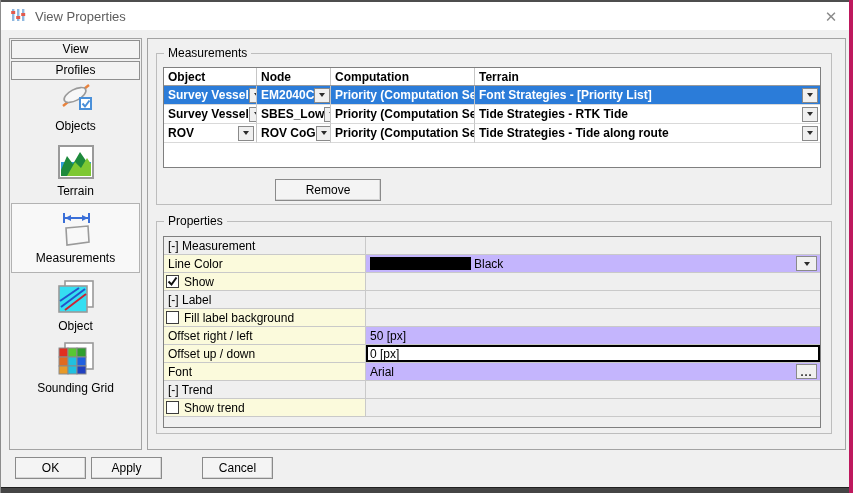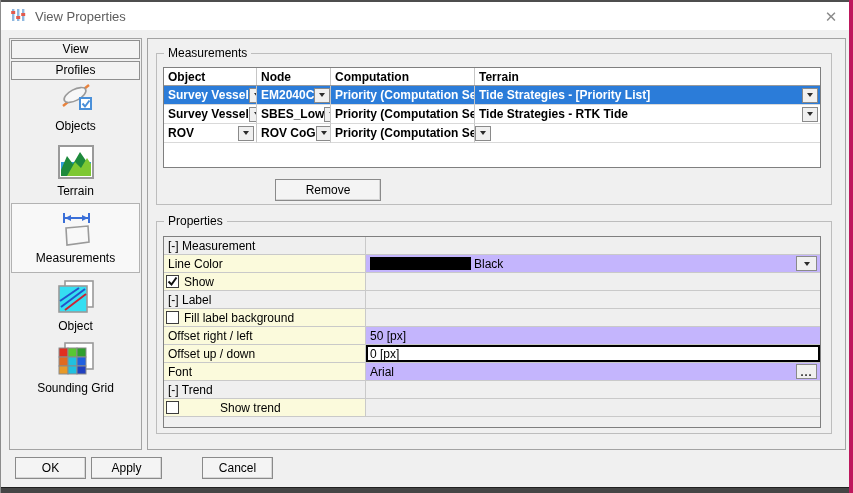--- a/index.html
+++ b/index.html
@@ -189,21 +189,21 @@
           <div class="mcell c1">
               <span class="txt">EM2040C</span>
               <span class="dd-btn">
                 <span class="tri"></span>
               </span>
             </div>
           <div class="mcell c2">
               <span class="txt">Priority (Computation Setup)</span>
             </div>
           <div class="mcell c3">
-              <span class="txt">Tide Strategies - [Priority List]</span>
+              <span class="txt">Font Strategies - [Priority List]</span>
               <span class="dd-btn">
                 <span class="tri"></span>
               </span>
             </div>
         </div>
 
         <div class="mrow">
           <div class="mcell c0">
               <span class="txt">Survey Vessel</span>
               <span class="dd-btn">
@@ -237,20 +237,21 @@
           <div class="mcell c1">
               <span class="txt">ROV CoG</span>
               <span class="dd-btn">
                 <span class="tri"></span>
               </span>
             </div>
           <div class="mcell c2">
               <span class="txt">Priority (Computation Setup)</span>
             </div>
           <div class="mcell c3">
+              <span class="txt">Tide Strategies - Tide along route</span>
               <span class="dd-btn">
                 <span class="tri"></span>
               </span>
             </div>
         </div>
       </div>
 
       <div class="btn" style="left:118px; top:125px; width:106px;">Remove</div>
     </div>
 
@@ -317,21 +318,21 @@
             <span class="grid-btn ellipsis">...</span>
           </div>
         </div>
 
         <div class="prow category">
           <div class="plabel">[-] Trend</div>
           <div class="pvalue"></div>
         </div>
 
         <div class="prow prop grayval">
-          <div class="plabel" style="padding-left:2px;gap:36px;">
+          <div class="plabel" style="padding-left:2px;">
             <span class="checkbox"></span>
             <span>Show trend</span>
           </div>
           <div class="pvalue"></div>
         </div>
 
       </div>
     </div>
   </div>
 

